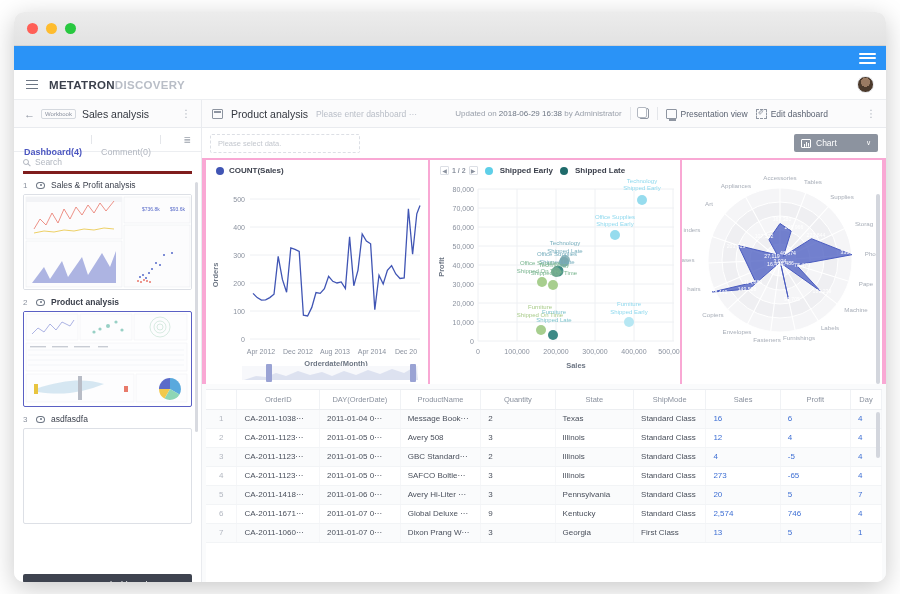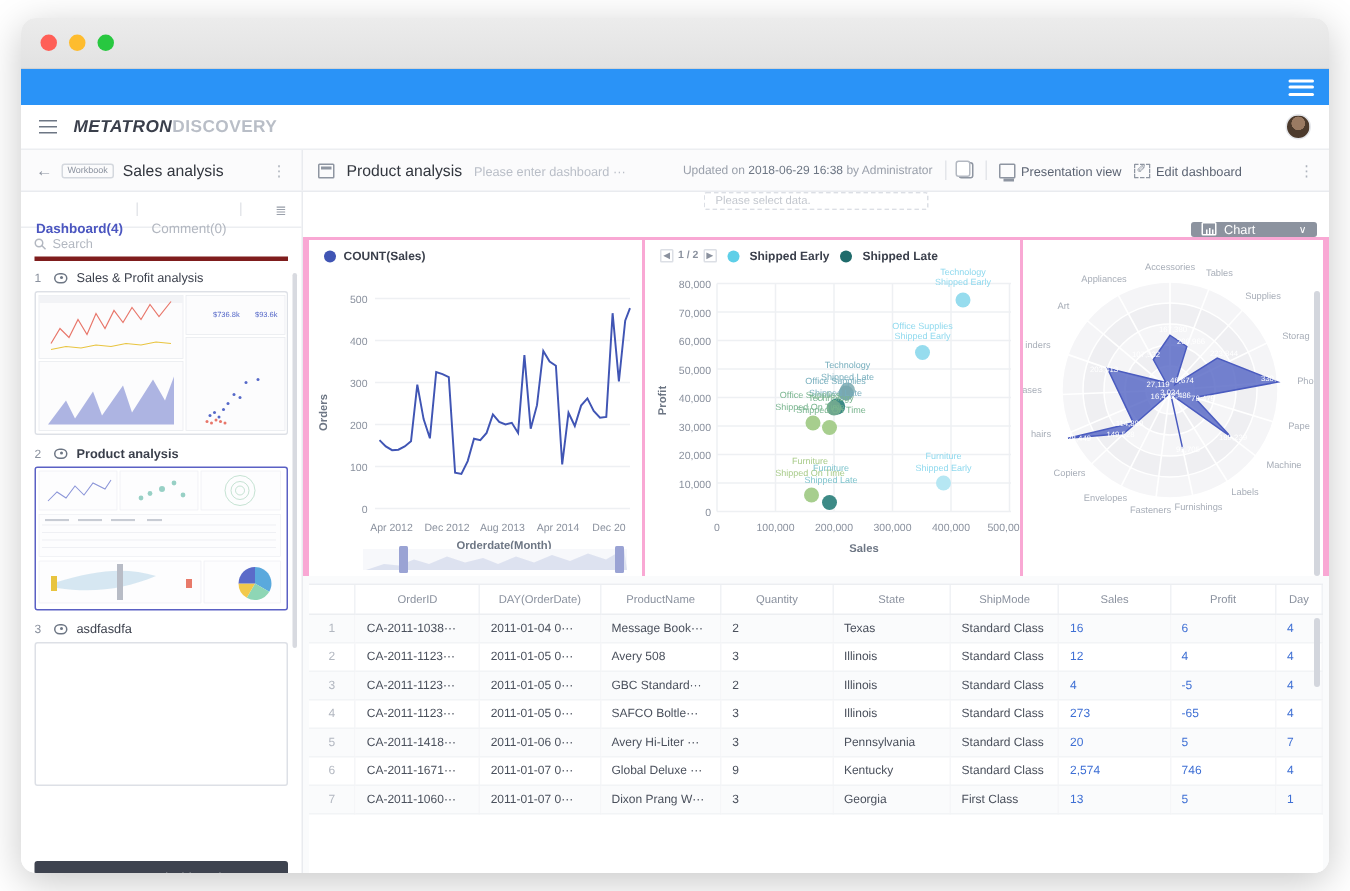--- a/index.html
+++ b/index.html
@@ -45,21 +45,21 @@
   .appbar {
     height: 30px;
     background: #fff;
     border-bottom: 1px solid #eceef1;
     display: flex; align-items: center;
     padding: 0 12px;
   }
   .hamb-d { display: flex; flex-direction: column; gap: 2.5px; margin-right: 11px; }
   .hamb-d i { display: block; width: 12px; height: 1.5px; background: #6d7684; }
   .brand { font-size: 11.5px; font-weight: bold; letter-spacing: .3px; }
-  .brand .b1 { color: #3a3f4b; font-style: italic; }
+  .brand .b1 { color: #3a3f4b; }
   .brand .b2 { color: #b9bec7; }
   .avatar {
     margin-left: auto;
     width: 17px; height: 17px; border-radius: 50%;
     background: radial-gradient(circle at 50% 35%, #9a7a62 0 36%, #4c3a2c 38% 100%);
     border: 1px solid #e4e6ea;
     overflow: hidden;
   }
 
   
@@ -189,21 +189,20 @@
     display: flex; align-items: center; justify-content: center; gap: 7px;
     font-size: 8.5px; cursor: pointer;
   }
 
   
   .main { flex: 1; display: flex; flex-direction: column; background: #fafbfc; position: relative; }
 
   .filterbar {
     height: 30px; display: flex; align-items: center; padding: 0 8px; gap: 8px;
     background: #fff;
-    flex-direction: column;
   }
   .dropzone {
     width: 150px; height: 19px;
     border: 1px dashed #dcdfe5; border-radius: 2px;
     display: flex; align-items: center; padding-left: 7px;
     font-size: 7.5px; color: #c3c7ce;
   }
   .chart-btn {
     margin-left: auto; width: 84px; height: 18px;
     background: #8c939f; color: #fff; border-radius: 2px;

